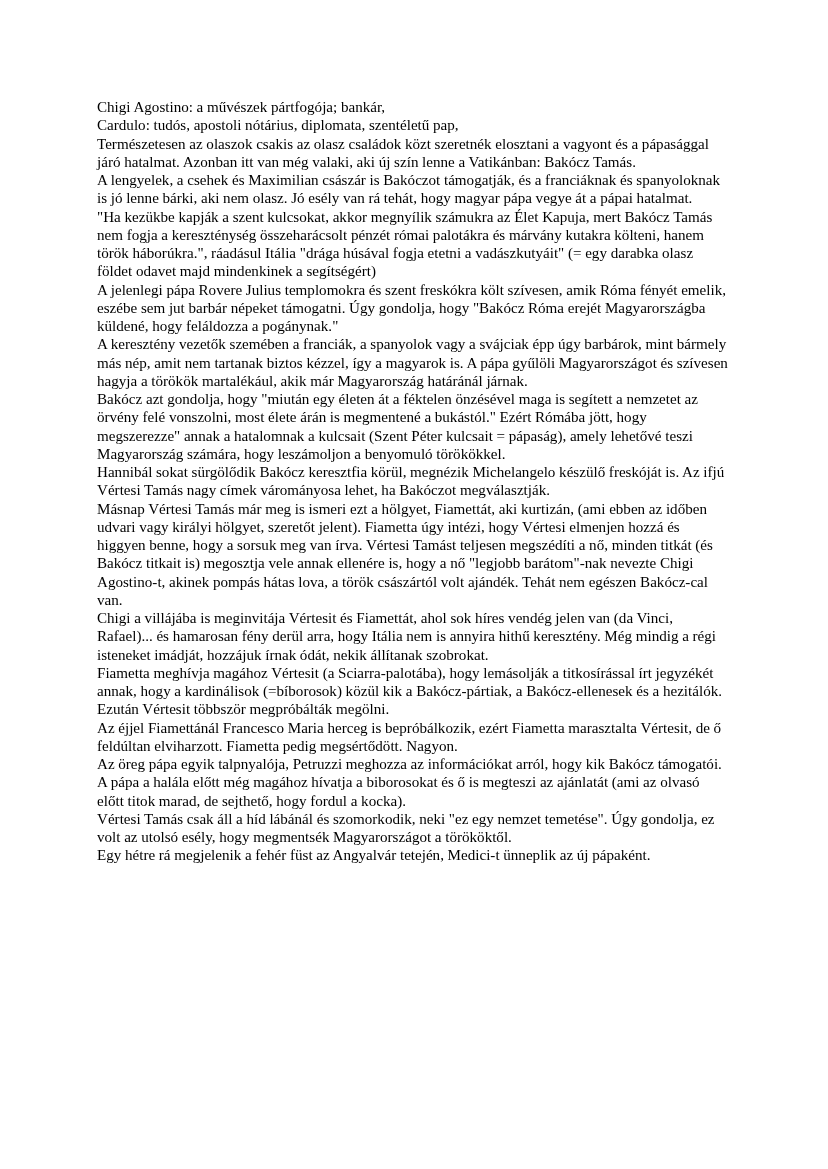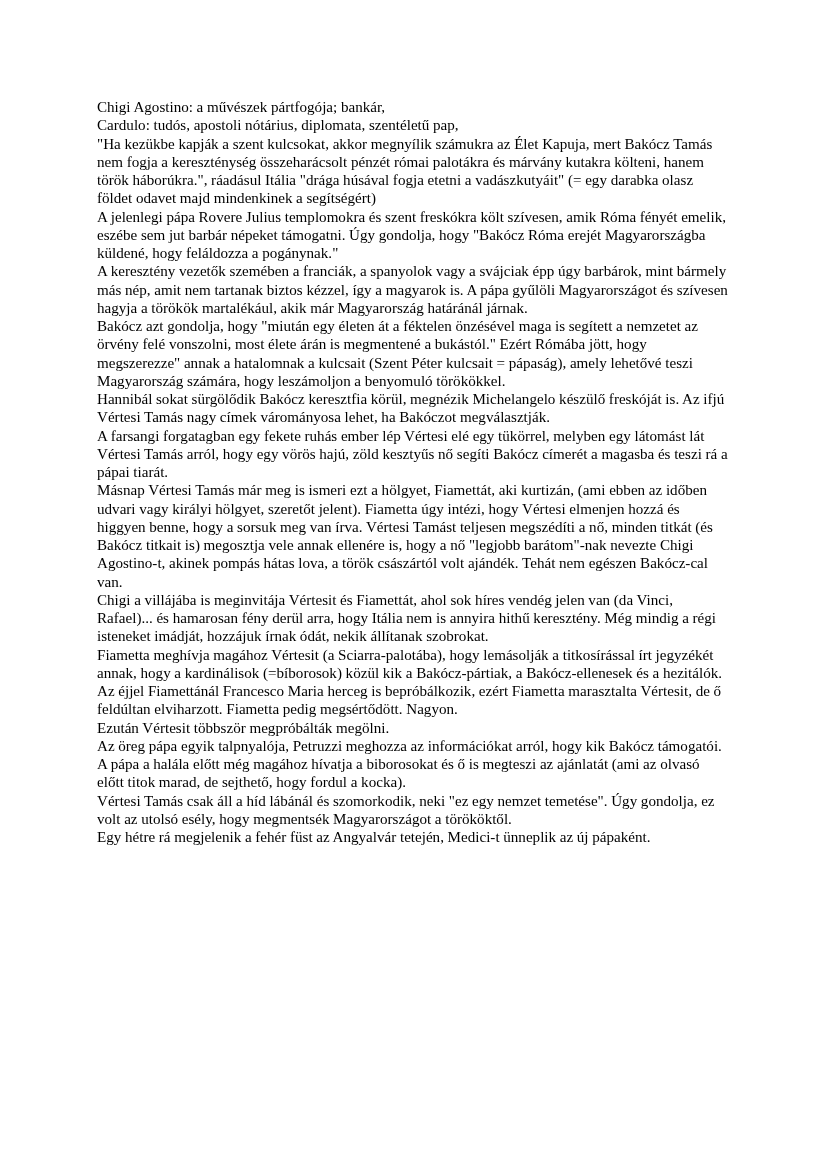--- a/index.html
+++ b/index.html
@@ -37,28 +37,29 @@
     text-indent: 0;
   }
 </style>
 </head>
 <body>
 
 <div id="page" style="background: rgb(255, 255, 255); color: rgb(0, 0, 0);">
   <div id="doc-body">
       <p class="para">Chigi Agostino: a művészek pártfogója; bankár,</p>
       <p class="para">Cardulo: tudós, apostoli nótárius, diplomata, szentéletű pap,</p>
+      <p class="para">Természetesen az olaszok csakis az olasz családok közt szeretnék elosztani a vagyont és a pápasággal járó hatalmat. Azonban itt van még valaki, aki új szín lenne a Vatikánban: Bakócz Tamás.</p>
+      <p class="para">A lengyelek, a csehek és Maximilian császár is Bakóczot támogatják, és a franciáknak és spanyoloknak is jó lenne bárki, aki nem olasz. Jó esély van rá tehát, hogy magyar pápa vegye át a pápai hatalmat.</p>
       <p class="para">"Ha kezükbe kapják a szent kulcsokat, akkor megnyílik számukra az Élet Kapuja, mert Bakócz Tamás nem fogja a kereszténység összeharácsolt pénzét római palotákra és márvány kutakra költeni, hanem török háborúkra.", ráadásul Itália "drága húsával fogja etetni a vadászkutyáit" (= egy darabka olasz földet odavet majd mindenkinek a segítségért)</p>
       <p class="para">A jelenlegi pápa Rovere Julius templomokra és szent freskókra költ szívesen, amik Róma fényét emelik, eszébe sem jut barbár népeket támogatni. Úgy gondolja, hogy "Bakócz Róma erejét Magyarországba küldené, hogy feláldozza a pogánynak."</p>
       <p class="para">A keresztény vezetők szemében a franciák, a spanyolok vagy a svájciak épp úgy barbárok, mint bármely más nép, amit nem tartanak biztos kézzel, így a magyarok is. A pápa gyűlöli Magyarországot és szívesen hagyja a törökök martalékául, akik már Magyarország határánál járnak.</p>
       <p class="para">Bakócz azt gondolja, hogy "miután egy életen át a féktelen önzésével maga is segített a nemzetet az örvény felé vonszolni, most élete árán is megmentené a bukástól." Ezért Rómába jött, hogy megszerezze" annak a hatalomnak a kulcsait (Szent Péter kulcsait = pápaság), amely lehetővé teszi Magyarország számára, hogy leszámoljon a benyomuló törökökkel.</p>
       <p class="para">Hannibál sokat sürgölődik Bakócz keresztfia körül, megnézik Michelangelo készülő freskóját is. Az ifjú Vértesi Tamás nagy címek várományosa lehet, ha Bakóczot megválasztják.</p>
-      <p class="para">A farsangi forgatagban egy fekete ruhás ember lép Vértesi elé egy tükörrel, melyben egy látomást lát Vértesi Tamás arról, hogy egy vörös hajú, zöld kesztyűs nő segíti Bakócz címerét a magasba és teszi rá a pápai tiarát.</p>
       <p class="para">Másnap Vértesi Tamás már meg is ismeri ezt a hölgyet, Fiamettát, aki kurtizán, (ami ebben az időben udvari vagy királyi hölgyet, szeretőt jelent). Fiametta úgy intézi, hogy Vértesi elmenjen hozzá és higgyen benne, hogy a sorsuk meg van írva. Vértesi Tamást teljesen megszédíti a nő, minden titkát (és Bakócz titkait is) megosztja vele annak ellenére is, hogy a nő "legjobb barátom"-nak nevezte Chigi Agostino-t, akinek pompás hátas lova, a török császártól volt ajándék. Tehát nem egészen Bakócz-cal van.</p>
       <p class="para">Chigi a villájába is meginvitája Vértesit és Fiamettát, ahol sok híres vendég jelen van (da Vinci, Rafael)... és hamarosan fény derül arra, hogy Itália nem is annyira hithű keresztény. Még mindig a régi isteneket imádját, hozzájuk írnak ódát, nekik állítanak szobrokat.</p>
       <p class="para">Fiametta meghívja magához Vértesit (a Sciarra-palotába), hogy lemásolják a titkosírással írt jegyzékét annak, hogy a kardinálisok (=bíborosok) közül kik a Bakócz-pártiak, a Bakócz-ellenesek és a hezitálók.</p>
+      <p class="para">Ezután Vértesit többször megpróbálták megölni.</p>
       <p class="para">Az éjjel Fiamettánál Francesco Maria herceg is bepróbálkozik, ezért Fiametta marasztalta Vértesit, de ő feldúltan elviharzott. Fiametta pedig megsértődött. Nagyon.</p>
-      <p class="para">Ezután Vértesit többször megpróbálták megölni.</p>
       <p class="para">Az öreg pápa egyik talpnyalója, Petruzzi meghozza az információkat arról, hogy kik Bakócz támogatói. A pápa a halála előtt még magához hívatja a biborosokat és ő is megteszi az ajánlatát (ami az olvasó előtt titok marad, de sejthető, hogy fordul a kocka).</p>
       <p class="para">Vértesi Tamás csak áll a híd lábánál és szomorkodik, neki "ez egy nemzet temetése". Úgy gondolja, ez volt az utolsó esély, hogy megmentsék Magyarországot a törököktől.</p>
       <p class="para">Egy hétre rá megjelenik a fehér füst az Angyalvár tetején, Medici-t ünneplik az új pápaként.</p>
     </div>
 </div>
 
 </body></html>

